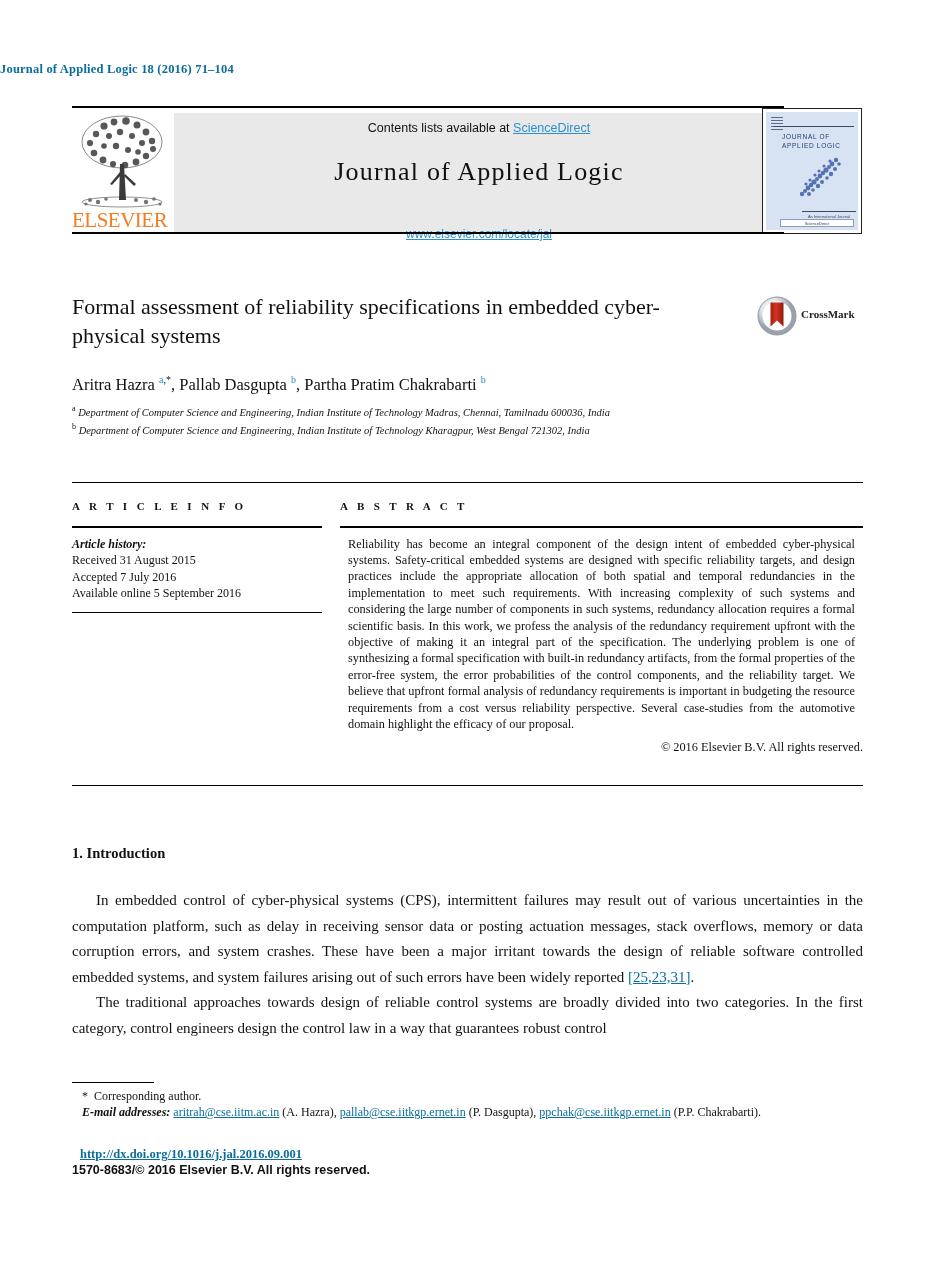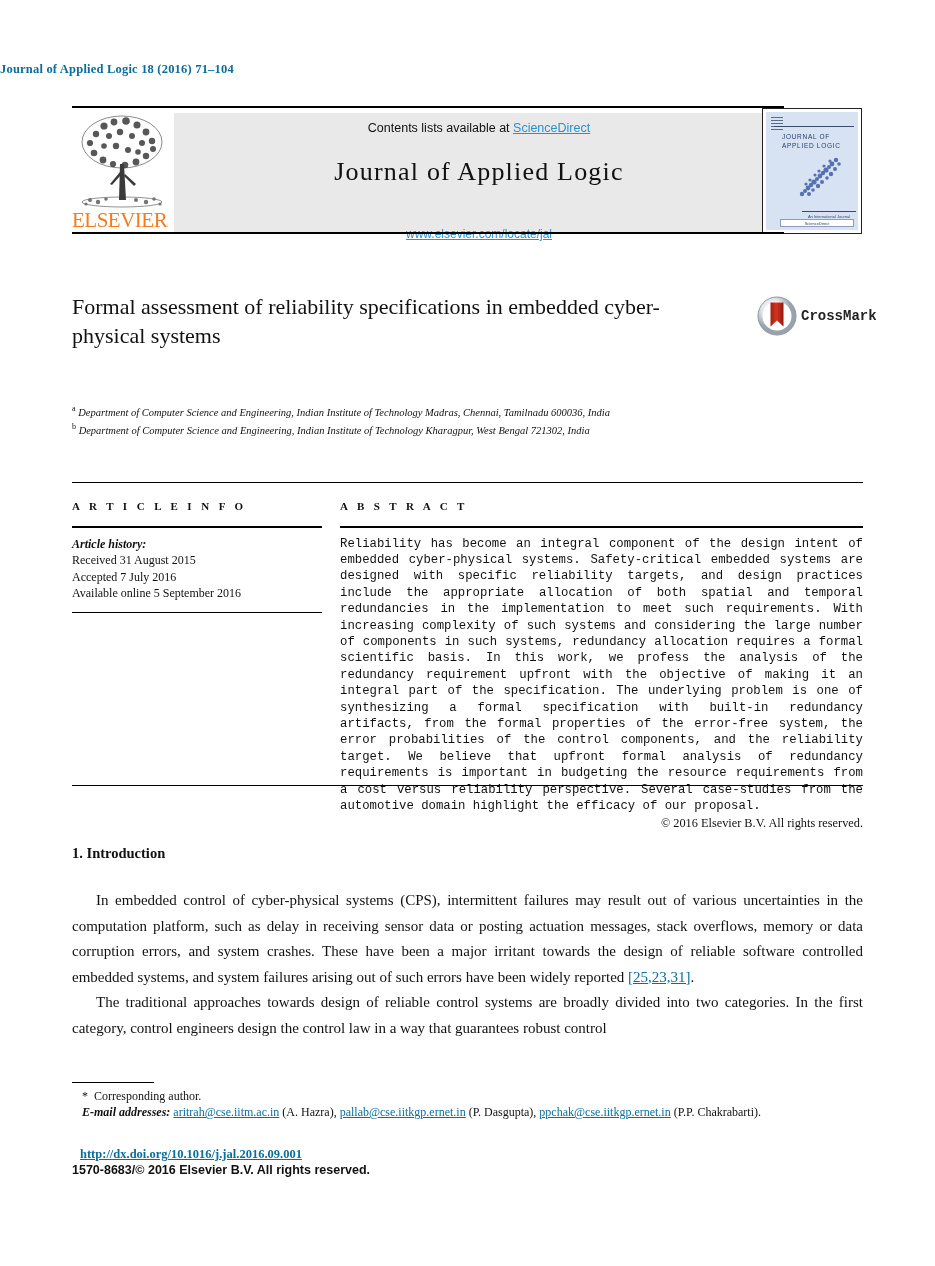--- a/index.html
+++ b/index.html
@@ -206,22 +206,22 @@
     height: 40px;
   }
   .cm-circle {
     position: absolute;
     left: 0; top: 0;
     width: 40px; height: 40px;
   }
   .cm-text {
     position: absolute;
     left: 44px; top: 12px;
-    font-family: Liberation Mono, monospace;
-    font-size: 14px;
+    font-family: Liberation Serif, serif;
+    font-size: 11px;
     font-weight: bold;
     color: #222;
   }
 
   .authors {
     position: absolute;
     left: 72px; top: 374px;
     width: 700px;
     font-family: "Liberation Serif", serif;
     font-size: 16.5px;
@@ -285,26 +285,26 @@
   .info-group .lbl {
     font-style: italic;
     font-weight: bold;
   }
   .info-rule2 {
     height: 1.5px;
     background: #000;
     margin: 10px 0 8px 0;
   }
   .abstract-body {
-    font-family: Liberation Mono, monospace;
+    font-family: Liberation Serif, serif;
     font-size: 12.3px;
     line-height: 16.4px;
     text-align: justify;
     color: #111;
-    margin: 0;
+    margin: 8px;
   }
   .copyright-line {
     font-family: "Liberation Serif", serif;
     font-size: 12.3px;
     text-align: right;
     color: #111;
     margin-top: 2px;
   }
 
   
@@ -499,20 +499,21 @@
           <stop offset="100%" stop-color="#8d1a10"></stop>
         </linearGradient>
       </defs>
       <circle cx="20" cy="20" r="19" fill="url(#cmg)" stroke="#8e97a1" stroke-width="1"></circle>
       <circle cx="20" cy="20" r="14.5" fill="#ffffff"></circle>
       <path d="M13.5 6.5 h13 v24 l-6.5 -6 l-6.5 6 Z" fill="url(#cmr)"></path>
     </svg>
     <div class="cm-text">CrossMark</div>
   </div>
 
+  <div class="authors">Aritra Hazra <sup class="aff">a</sup><sup class="star">,*</sup>, Pallab Dasgupta <sup class="aff">b</sup>, Partha Pratim Chakrabarti <sup class="aff">b</sup></div>
   <div class="affil"><sup>a</sup> Department of Computer Science and Engineering, Indian Institute of Technology Madras, Chennai, Tamilnadu 600036, India<br><sup>b</sup> Department of Computer Science and Engineering, Indian Institute of Technology Kharagpur, West Bengal 721302, India</div>
 
   <div class="hr-main hr-a"></div>
   <div class="hr-main hr-b"></div>
 
   <div class="col-info">
     <div class="sec-head">A R T I C L E   I N F O</div>
     <div class="thin-rule"></div>
     <div class="info-group">
       <div class="lbl">Article history:</div>

